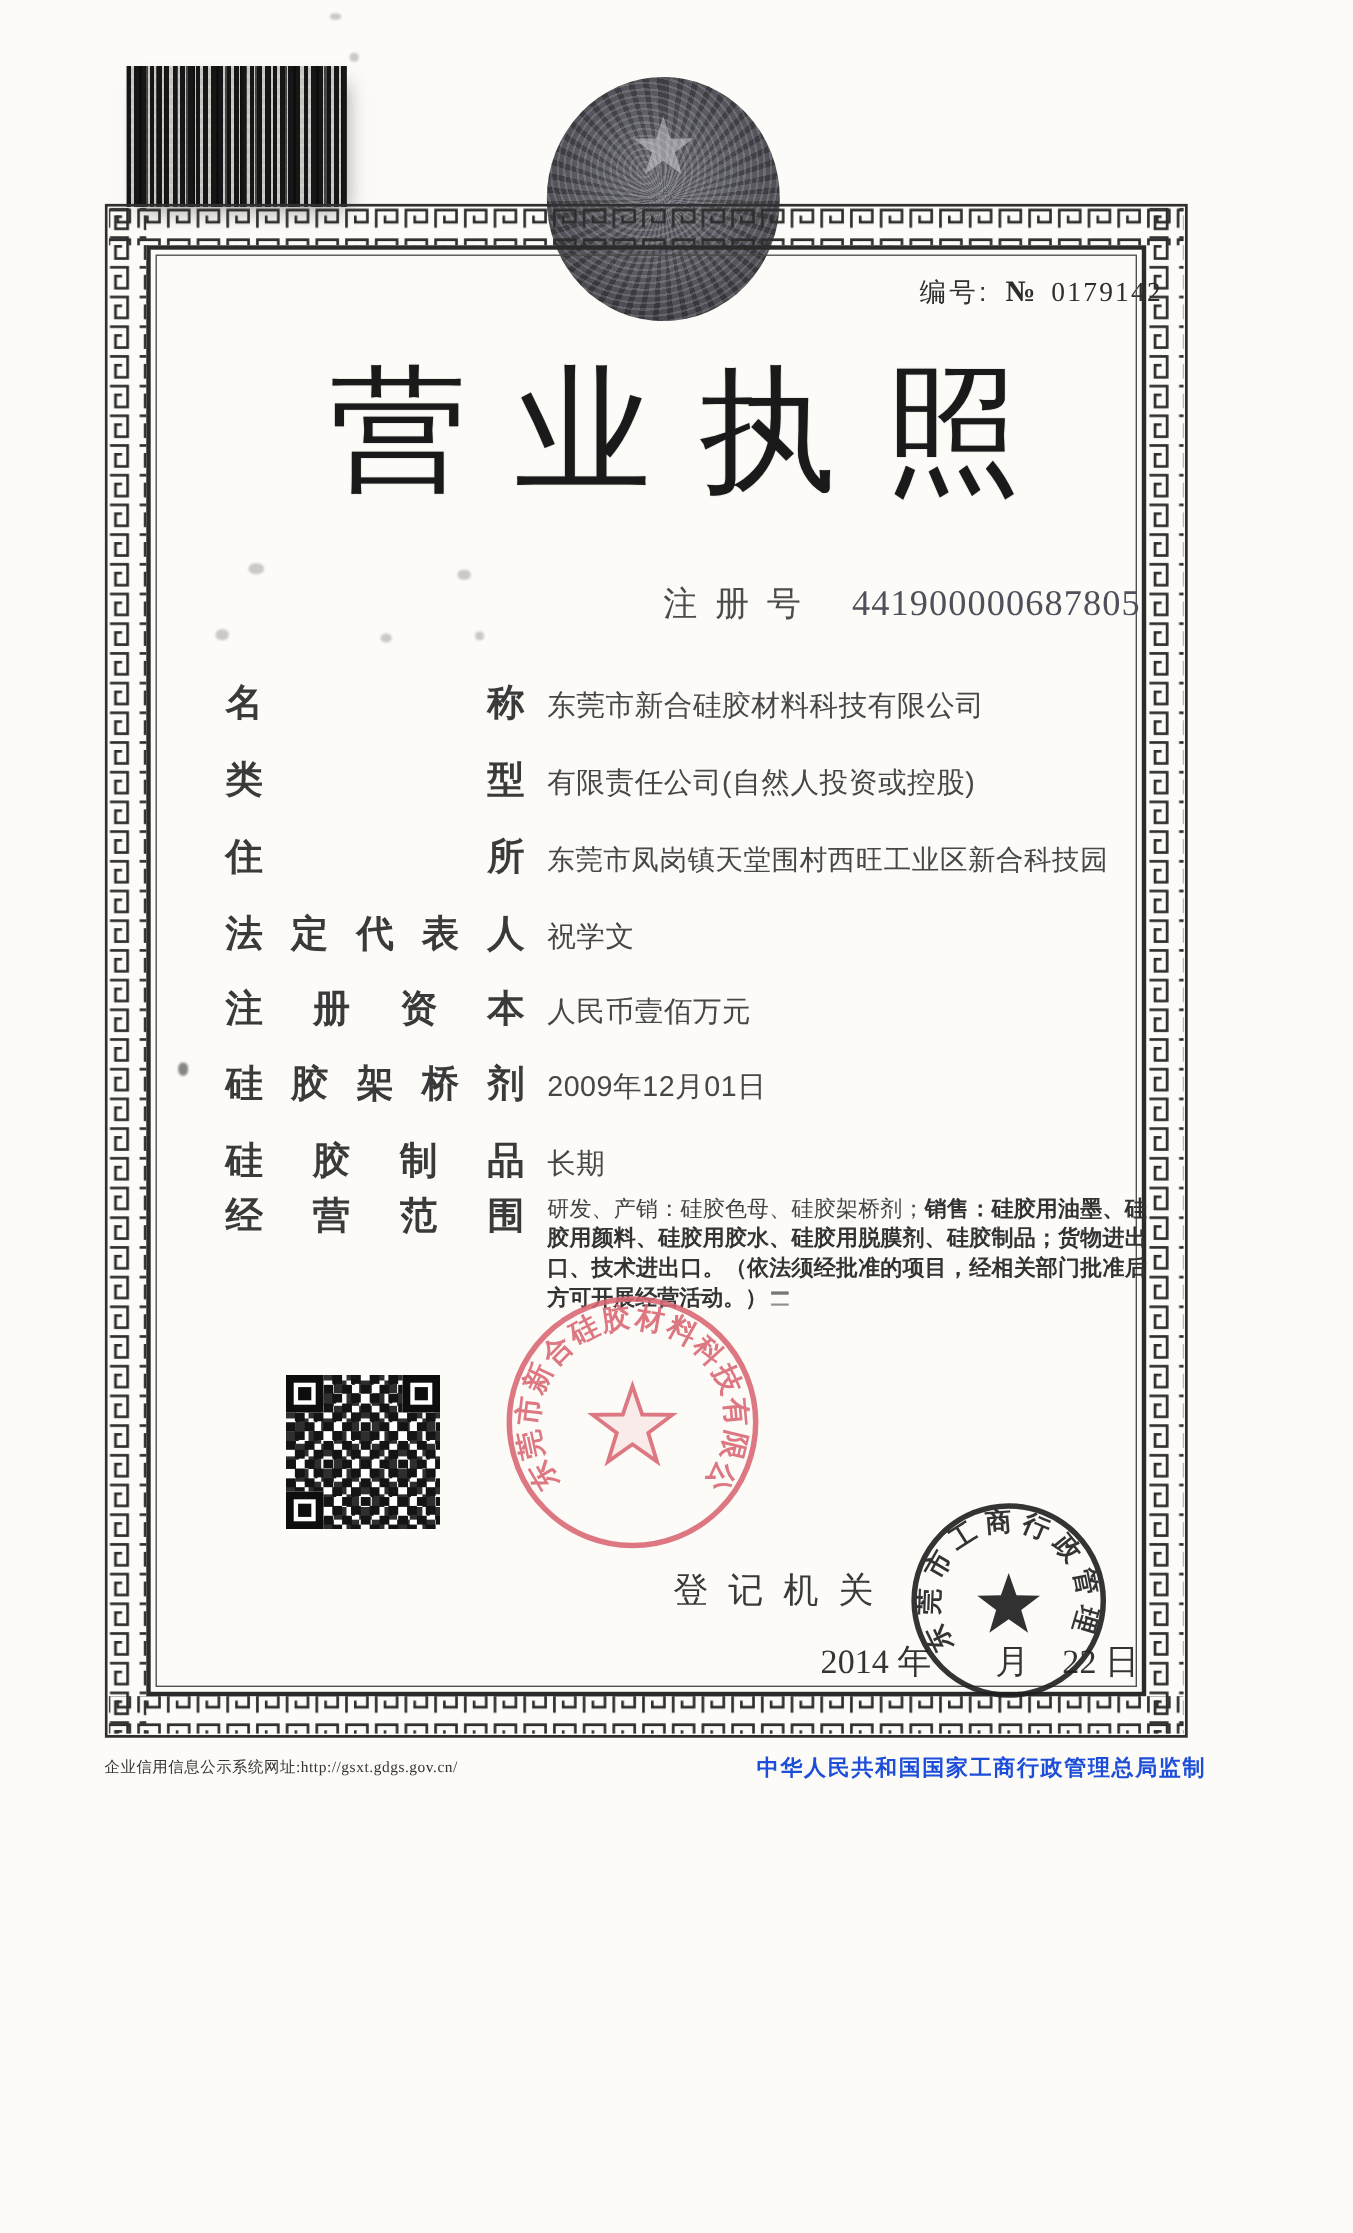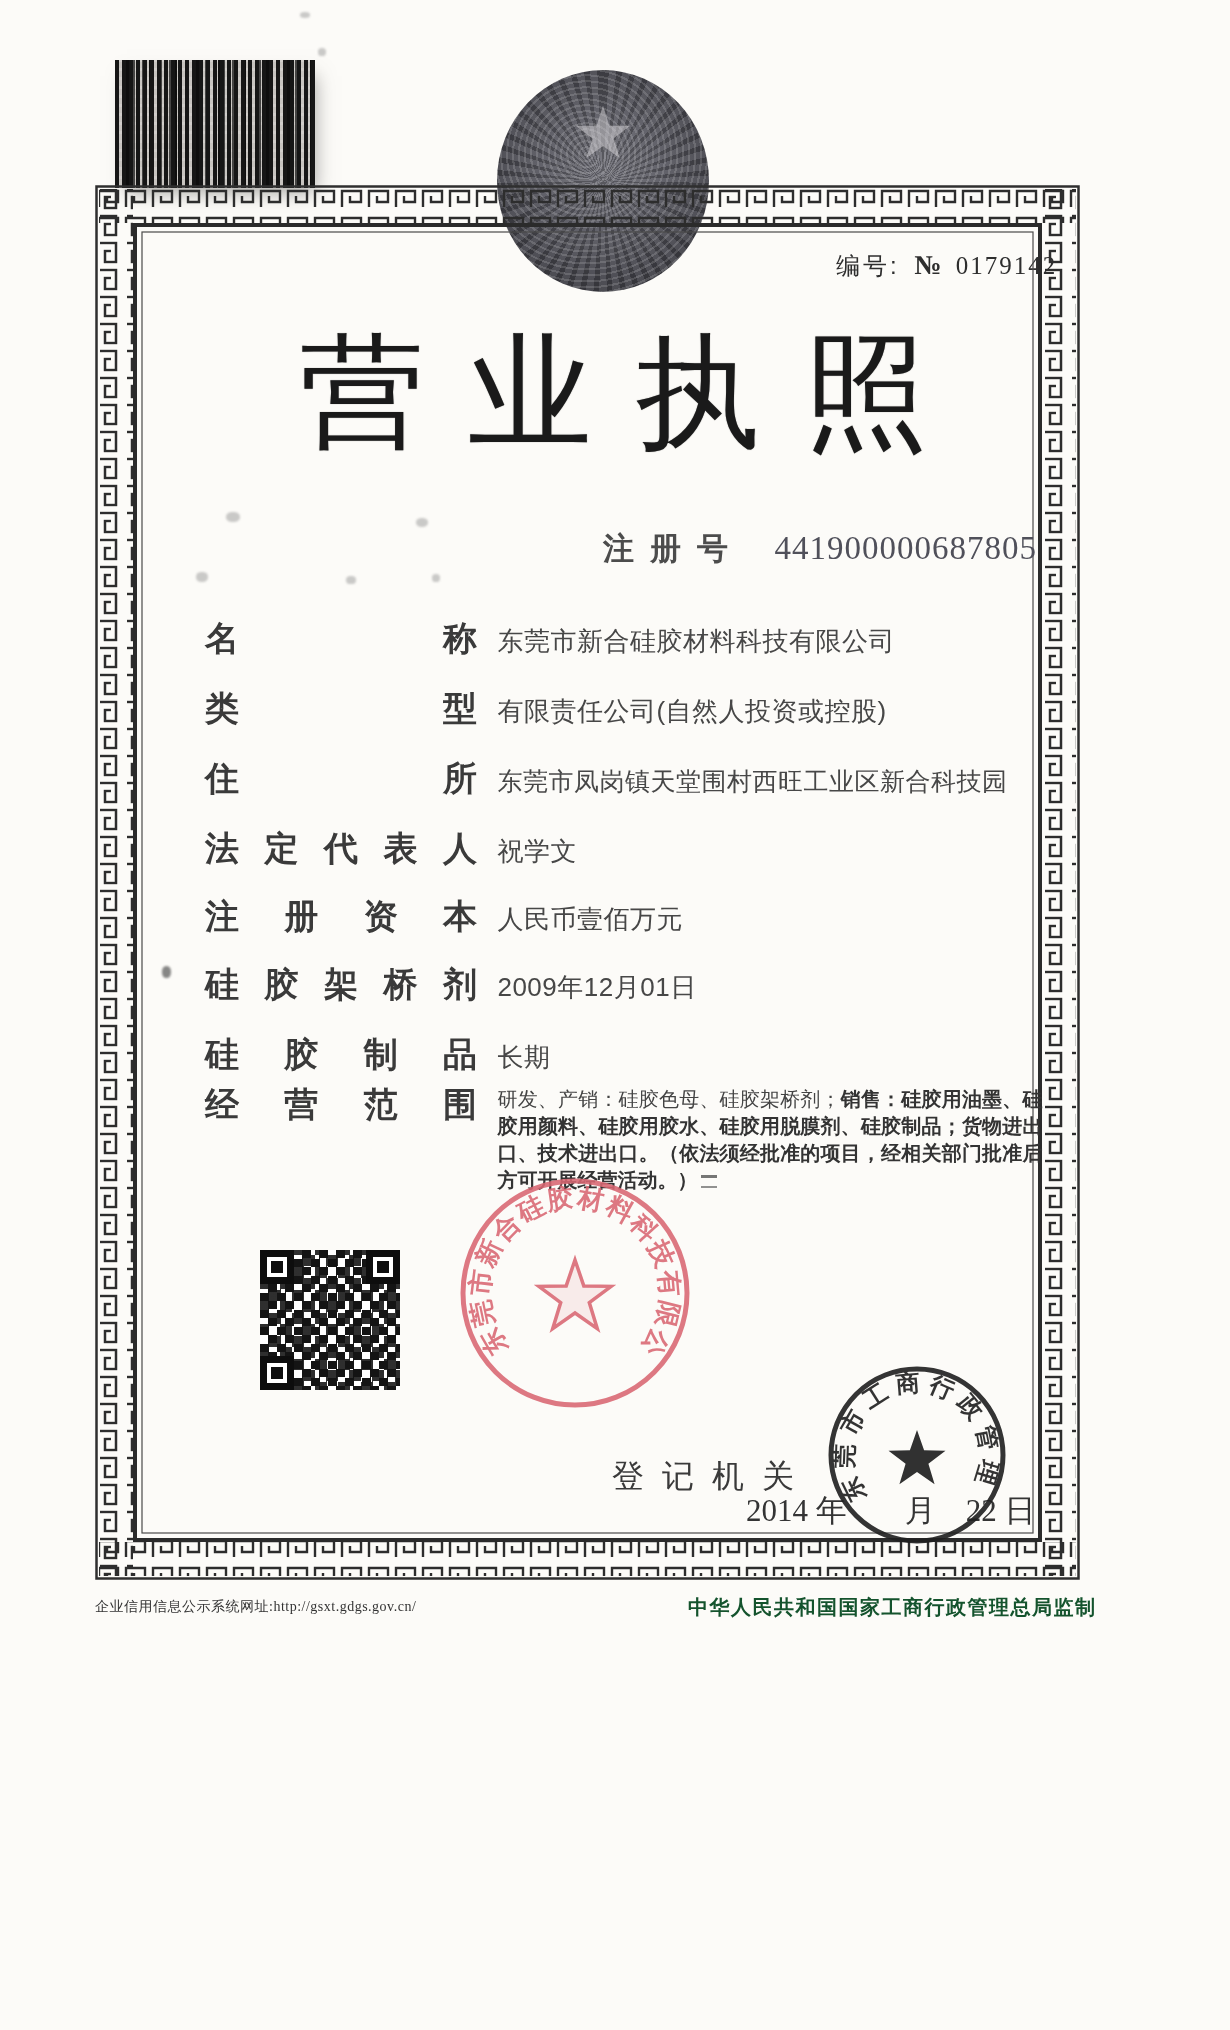--- a/index.html
+++ b/index.html
@@ -44,21 +44,21 @@
   
   .frame{position:absolute;left:95px;top:185px;}
   
   .title{
     position:absolute;left:300px;top:318px;margin:0;
     font-size:124px;line-height:1.2;font-weight:400;letter-spacing:44px;
     color:#1a1a1a;white-space:nowrap;text-shadow:0 0 1px rgba(40,40,40,.6);
   }
   
   .regno{position:absolute;left:603px;top:528px;white-space:nowrap;color:#4c4c4c;}
-  .regno .rlabel{font-size:31px;letter-spacing:16px;font-weight:700;}
+  .regno .rlabel{font-size:31px;letter-spacing:16px;font-weight:400;}
   .regno .rnum{font-family:"Liberation Serif",serif;font-size:33px;margin-left:26px;letter-spacing:1px;color:#50505a;}
   
   .row{position:absolute;left:205px;white-space:nowrap;}
   .flabel{
     display:inline-block;width:272px;
     font-size:34px;font-weight:600;color:#3a3a3a;
     text-align:justify;text-align-last:justify;
     vertical-align:baseline;
   }
   .fvalue{
@@ -82,26 +82,26 @@
     background-size:17px 17px,23px 23px;
     background-position:0 0,9px 5px;
   }
   .finder{position:absolute;width:34px;height:34px;border:7px solid #0d0d0d;background:#fff;box-sizing:border-box;}
   .finder::after{content:"";position:absolute;inset:4px;background:#0d0d0d;}
   .finder.tl{left:0;top:0;} .finder.tr{right:0;top:0;} .finder.bl{left:0;bottom:0;}
   
   .red-seal{position:absolute;left:445px;top:1163px;opacity:.88;z-index:6;}
   .black-seal{position:absolute;left:822px;top:1360px;opacity:.9;z-index:7;}
   
-  .registry-label{position:absolute;left:612px;top:1424px;font-size:32px;letter-spacing:18px;color:#3a3a3a;font-weight:500;white-space:nowrap;margin-top:31px;}
+  .registry-label{position:absolute;left:612px;top:1424px;font-size:32px;letter-spacing:18px;color:#3a3a3a;font-weight:500;white-space:nowrap;}
   .date-line{position:absolute;left:746px;top:1490px;font-family:"Liberation Serif",serif;font-size:31px;color:#343434;white-space:nowrap;z-index:5;}
   .date-line .dm{margin-left:58px;} .date-line .dd{margin-left:30px;}
   
   .footer-left{position:absolute;left:95px;top:1598px;font-family:"Liberation Serif",serif;font-size:14px;color:#333;letter-spacing:.5px;}
-  .footer-right{position:absolute;left:688px;top:1594px;font-size:20px;font-weight:700;color:#14532d;letter-spacing:1.5px;}
+  .footer-right{position:absolute;left:688px;top:1594px;font-size:20px;font-weight:700;color:#1d4ed8;letter-spacing:1.5px;}
   
   .speck{position:absolute;background:#8d8d8d;border-radius:45%;opacity:.45;filter:blur(.8px);}
 </style>
 </head>
 <body>
 
 <div class="page">
 
   <div class="barcode"></div>
 

